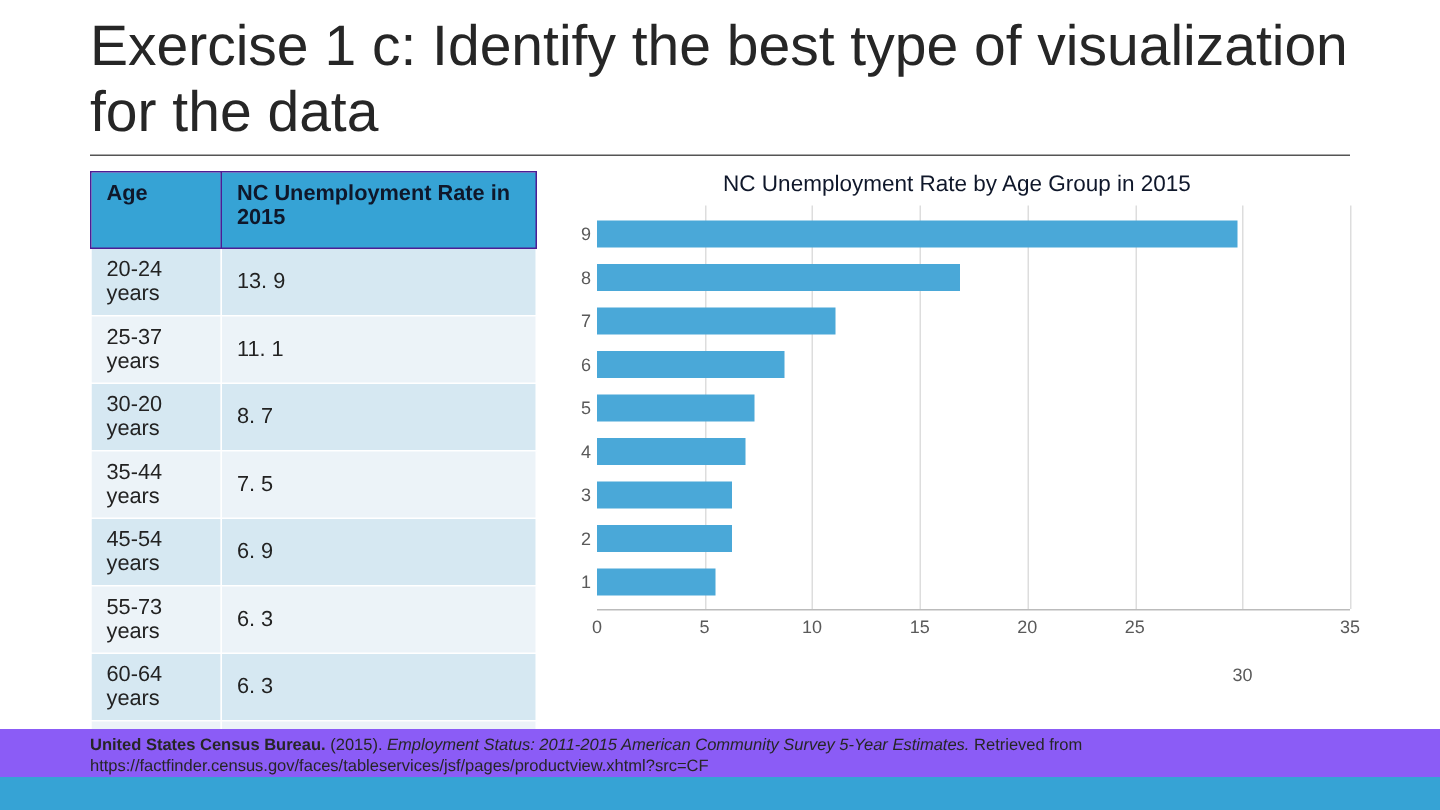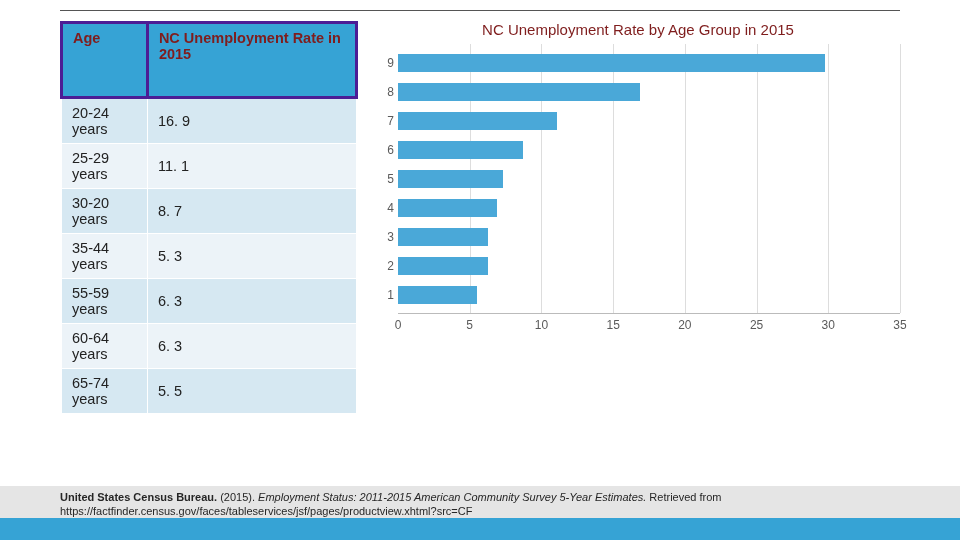--- a/index.html
+++ b/index.html
@@ -32,42 +32,42 @@
     gap: 18px;
   }
   
   .dt {
     border-collapse: collapse;
     width: 298px;
     font-size: 14.5px;
   }
   .dt th {
     background: #36a3d5;
-    color: #7f1d1d;
+    color: #0f172a;
     font-weight: 700;
     text-align: left;
-    padding: 6px 10px 34px 10px;
-    border: 3px solid #4c1d95;
+    padding: 6px 10px 12px 10px;
+    border: 1px solid #4c1d95;
     vertical-align: top;
   }
   .dt td {
     padding: 6px 10px;
     border: 1px solid #fff;
   }
   .dt tbody tr:nth-child(odd) td { background: #d6e8f2; }
   .dt tbody tr:nth-child(even) td { background: #ecf3f8; }
   
   .chart-box {
     flex: 1;
     position: relative;
   }
   .chart-title {
     text-align: center;
     font-size: 15px;
-    color: #7f1d1d;
+    color: #0f172a;
     margin-bottom: 6px;
   }
   .plot {
     position: relative;
     margin-left: 22px;
     height: 290px;
   }
   .plot-inner {
     position: absolute;
     left: 0;
@@ -120,63 +120,68 @@
     font-size: 12px;
     color: #5a5a5a;
     transform: translateX(-50%);
   }
   
   .footer {
     position: absolute;
     left: 0; right: 0;
     bottom: 0;
     height: 54px;
-    background: #e5e5e5;
+    background: #8b5cf6;
     border-bottom: 22px solid #36a3d5;
     padding: 4px 92px 0 60px;
     font-size: 11px;
     color: #262626;
     line-height: 1.3;
   }
   .footer .b { font-weight: 700; }
   .footer .i { font-style: italic; }
 </style>
 </head>
 <body>
 
 <div class="slide">
+  <h1 class="title">Exercise 1 c: Identify the best type of visualization for the data</h1>
   <hr class="hr">
   <div class="content">
 
     <table class="dt">
       <thead>
         <tr>
           <th>Age</th>
           <th>NC Unemployment Rate in 2015</th>
         </tr>
       </thead>
       <tbody id="tbody">
           <tr>
             <td>20-24 years</td>
-            <td>16. 9</td>
-          </tr>
-          <tr>
-            <td>25-29 years</td>
+            <td>13. 9</td>
+          </tr>
+          <tr>
+            <td>25-37 years</td>
             <td>11. 1</td>
           </tr>
           <tr>
             <td>30-20 years</td>
             <td>8. 7</td>
           </tr>
           <tr>
             <td>35-44 years</td>
-            <td>5. 3</td>
-          </tr>
-          <tr>
-            <td>55-59 years</td>
+            <td>7. 5</td>
+          </tr>
+          <tr>
+            <td>45-54 years</td>
+            <td>6. 9</td>
+          </tr>
+          <tr>
+            <td>55-73 years</td>
             <td>6. 3</td>
           </tr>
           <tr>
             <td>60-64 years</td>
             <td>6. 3</td>
           </tr>
           <tr>
             <td>65-74 years</td>
             <td>5. 5</td>
           </tr>
@@ -233,21 +238,21 @@
               </div>
             </div>
           </div>
         <div class="xaxis" id="xaxis">
             <div class="xtick" style="left: 0%;">0</div>
             <div class="xtick" style="left: 14.2857%;">5</div>
             <div class="xtick" style="left: 28.5714%;">10</div>
             <div class="xtick" style="left: 42.8571%;">15</div>
             <div class="xtick" style="left: 57.1429%; text-align: right;">20</div>
             <div class="xtick" style="left: 71.4286%;">25</div>
-            <div class="xtick" style="left: 85.7143%;">30</div>
+            <div class="xtick" style="left: 85.7143%; margin-top: 32px;">30</div>
             <div class="xtick" style="left: 100%;">35</div>
           </div>
       </div>
     </div>
 
   </div>
 </div>
 
 <div class="footer">
   <span class="b">United States Census Bureau. </span><span>(2015). </span><span class="i">Employment Status: 2011-2015 American Community Survey 5-Year Estimates. </span><span>Retrieved from https://factfinder.census.gov/faces/tableservices/jsf/pages/productview.xhtml?src=CF</span>

